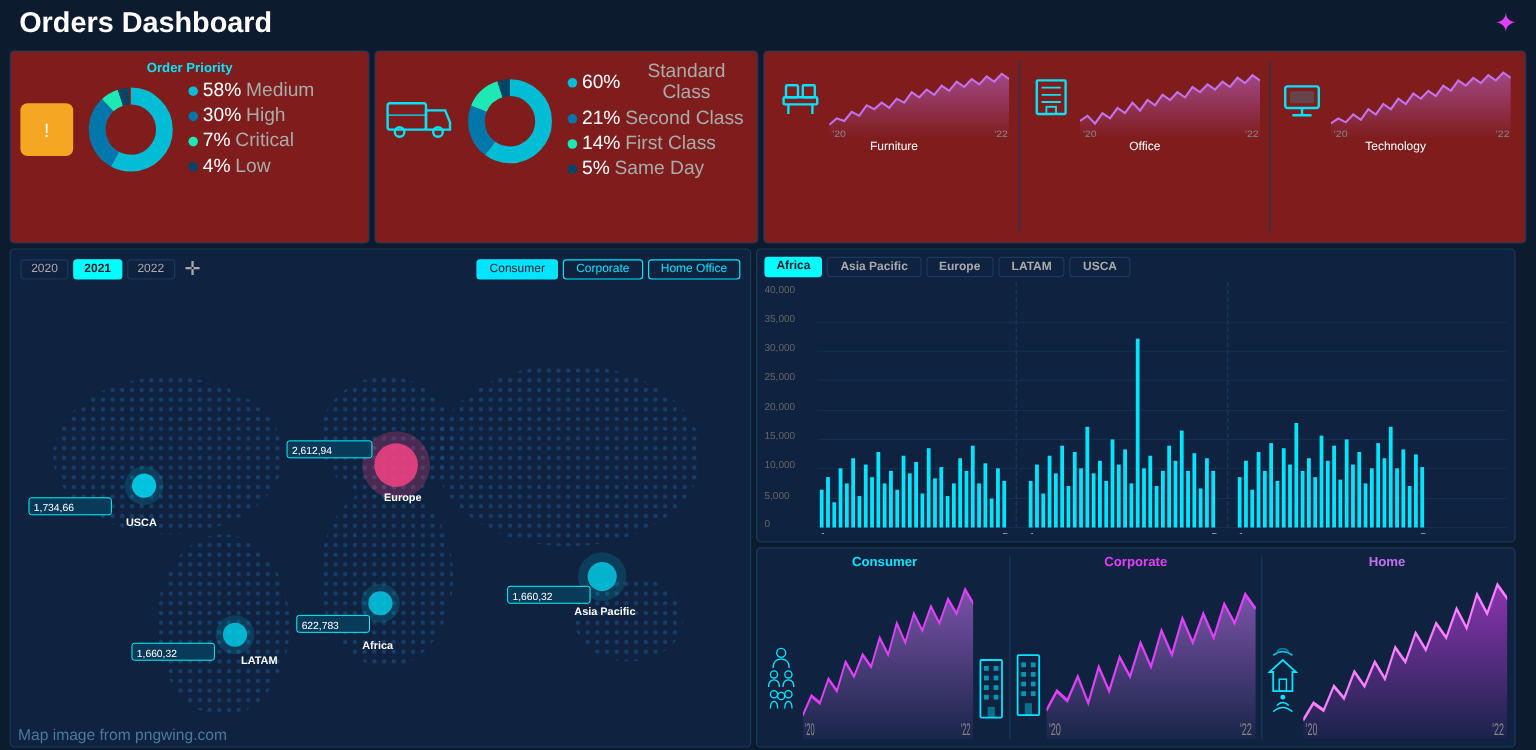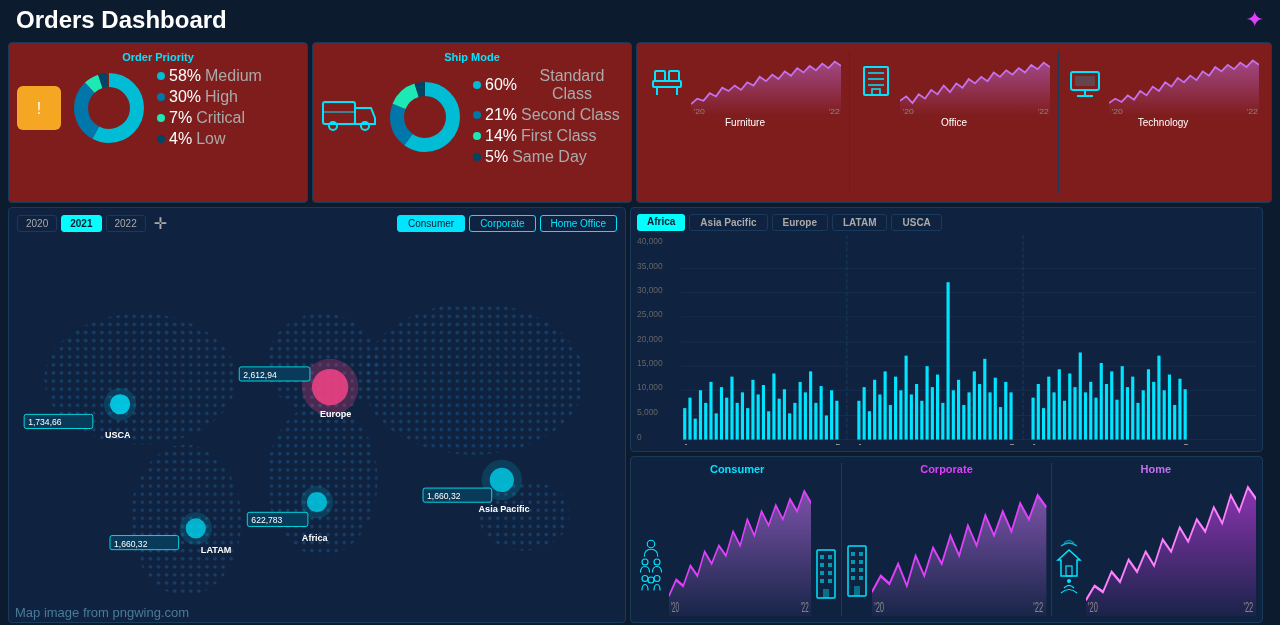--- a/index.html
+++ b/index.html
@@ -368,21 +368,20 @@
           <div class="legend-item">
             <div class="legend-dot" style="background:#004466"></div>
             <span>4%</span>
             <span style="color:#aaa"> Low</span>
           </div>
         </div>
       </div>
     </div>
 
     <div class="panel ship-mode-panel">
-      <div class="panel-title">Ship Mode</div>
       <div class="ship-mode-content">
         <div class="truck-icon">
           <svg width="56" height="40" viewBox="0 0 56 40">
             <rect x="2" y="10" width="32" height="22" rx="2" fill="none" stroke="#00e5ff" stroke-width="2"></rect>
             <path d="M34 16 L50 16 L54 26 L54 32 L34 32 Z" fill="none" stroke="#00e5ff" stroke-width="2"></path>
             <circle cx="12" cy="34" r="4" fill="none" stroke="#00e5ff" stroke-width="2"></circle>
             <circle cx="44" cy="34" r="4" fill="none" stroke="#00e5ff" stroke-width="2"></circle>
             <line x1="2" y1="20" x2="34" y2="20" stroke="#00e5ff" stroke-width="1"></line>
           </svg>
         </div>

